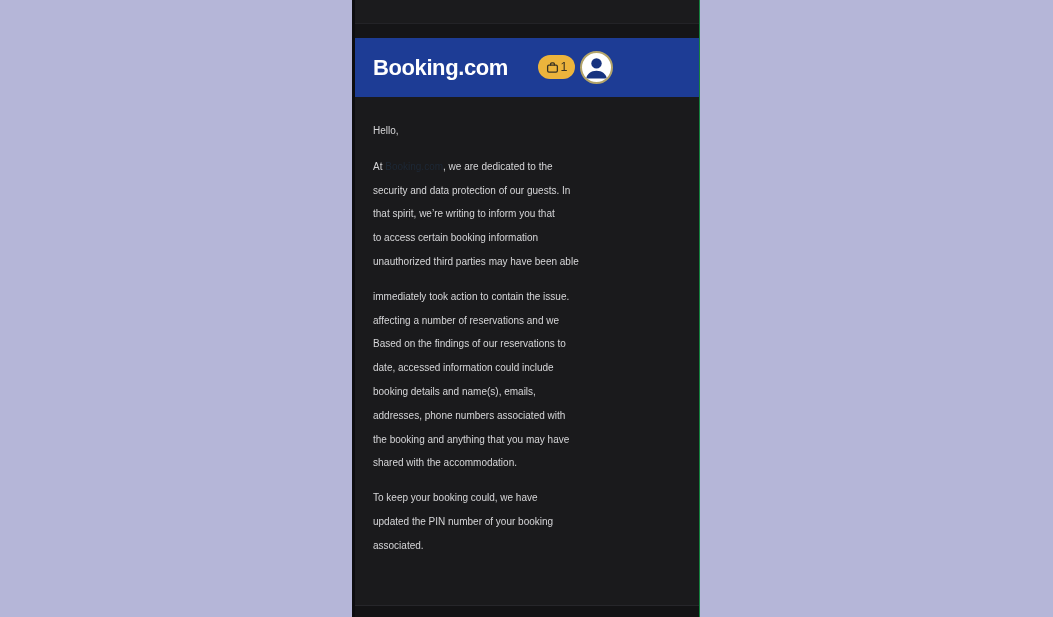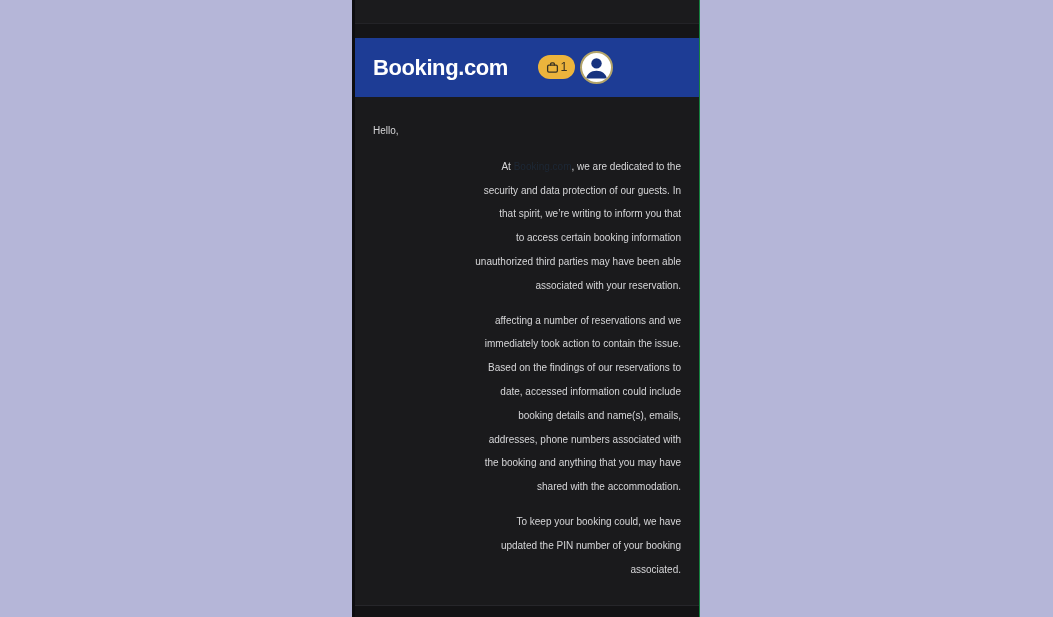--- a/index.html
+++ b/index.html
@@ -100,21 +100,21 @@
     padding: 22px 18px 0 18px;
     color: #d6d6d8;
     font-size: 10px;
   }
   .line {
     height: 23.8px;
     line-height: 23.8px;
     white-space: nowrap;
   }
   .greeting { margin-bottom: 12px; }
-  .para { margin-bottom: 11px; text-align: right; }
+  .para { margin-bottom: 11px; }
   .hidden-link {
     color: #1d2836;
     text-decoration: none;
     cursor: pointer;
   }
 
   .bottom-band {
     position: absolute;
     left: 0;
     right: 0;
@@ -159,26 +159,25 @@
 
     <main class="email-body">
       <div class="greeting line">Hello,</div>
 
       <div class="para">
         <div class="line"><span>At </span><a class="hidden-link">Booking.com</a><span>, we are dedicated to the</span></div>
         <div class="line">security and data protection of our guests. In</div>
         <div class="line">that spirit, we’re writing to inform you that</div>
         <div class="line">to access certain booking information</div>
         <div class="line">unauthorized third parties may have been able</div>
-        <div class="line">associated with your reservation.</div>
       </div>
 
       <div class="para">
+        <div class="line">immediately took action to contain the issue.</div>
         <div class="line">affecting a number of reservations and we</div>
-        <div class="line">immediately took action to contain the issue.</div>
         <div class="line">Based on the findings of our reservations to</div>
         <div class="line">date, accessed information could include</div>
         <div class="line">booking details and name(s), emails,</div>
         <div class="line">addresses, phone numbers associated with</div>
         <div class="line">the booking and anything that you may have</div>
         <div class="line">shared with the accommodation.</div>
       </div>
 
       <div class="para">
         <div class="line">To keep your booking could, we have</div>

